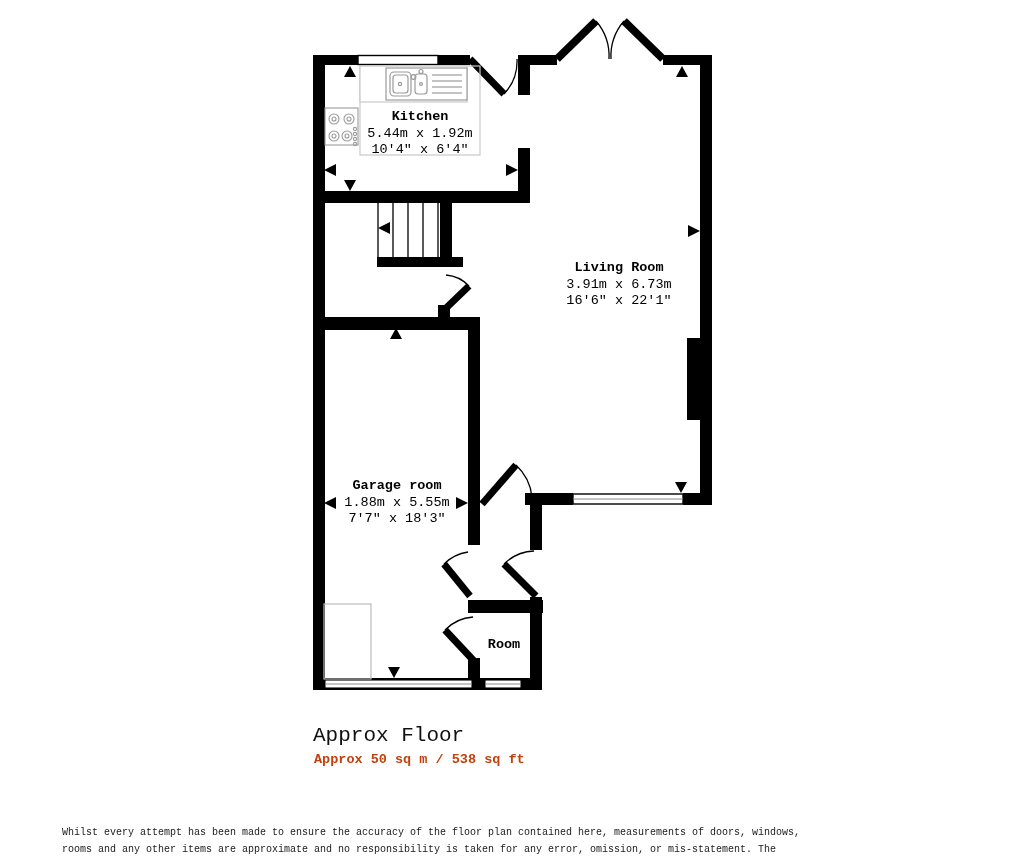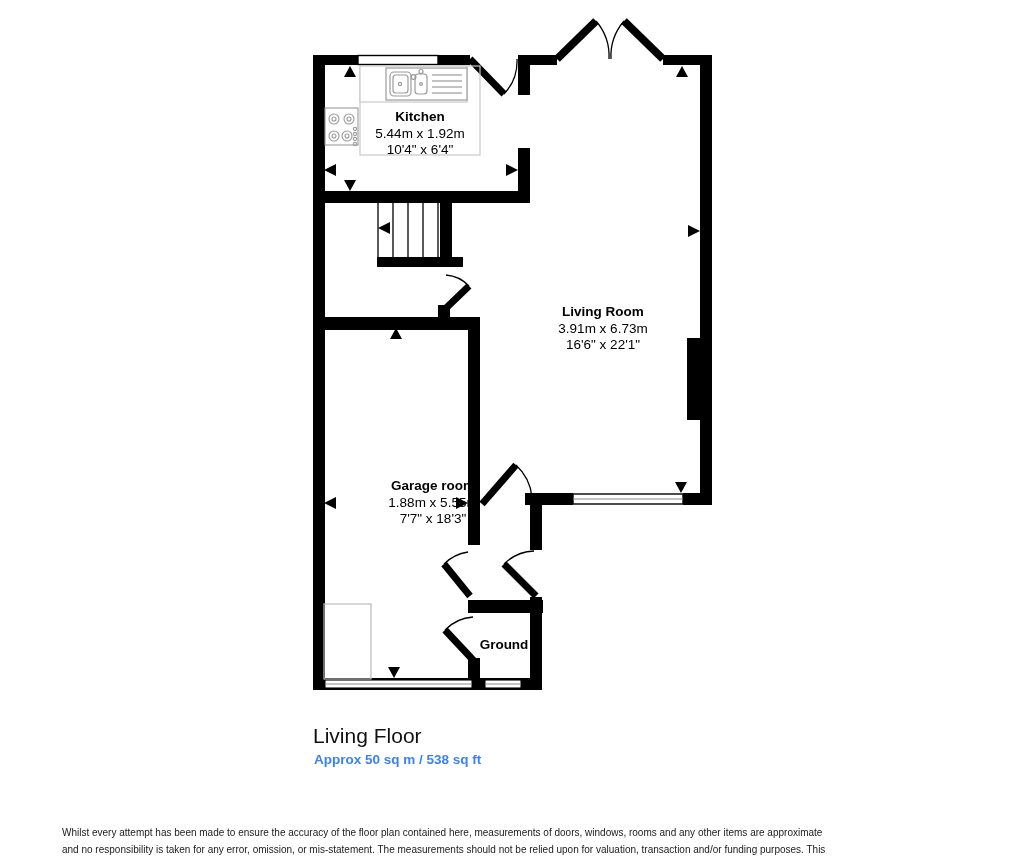--- a/index.html
+++ b/index.html
@@ -1,24 +1,24 @@
 <!DOCTYPE html>
 <html><head>
 <meta charset="utf-8">
 <style>
   html,body{margin:0;padding:0;background:#fff;}
   .stage{position:relative;width:896px;height:860px;background:#ffffff;overflow:hidden;
-         font-family:Liberation Sans, sans-serif;}
+         font-family:Liberation Mono, monospace;}
   .plan-svg{position:absolute;left:0;top:0;}
   .room-label{position:absolute;transform:translate(-50%,-50%);text-align:center;
               font-size:13.5px;line-height:16.5px;color:#000;white-space:nowrap;}
   .room-name{font-weight:bold;display:block;}
   .room-dim{display:block;}
   .floor-title{position:absolute;left:313px;top:724px;font-size:21px;color:#111;}
-  .area-label{position:absolute;left:314px;top:752px;font-size:13.5px;font-weight:bold;color:#3b82f6;}
+  .area-label{position:absolute;left:314px;top:752px;font-size:13.5px;font-weight:bold;color:#c2410c;}
   .disclaimer{position:absolute;left:50%;transform:translateX(-50%);top:779px;width:772px;
               font-size:10px;line-height:17px;text-align:left;color:#1a1a1a;margin-top:45px;}
 </style>
 </head>
 <body>
 
 <div class="stage">
 
   <svg class="plan-svg" width="1024" height="860" viewBox="0 0 1024 860">
 
@@ -160,33 +160,33 @@
       <polygon points="468,503 456,497 456,509"></polygon>
     </g>
   </svg>
 
   <div class="room-label" style="left:420px;top:134px;">
     <span class="room-name">Kitchen</span>
     <span class="room-dim">5.44m x 1.92m</span>
     <span class="room-dim">10'4" x 6'4"</span>
   </div>
 
-  <div class="room-label" style="left:603px;top:285px;margin-top:44px;">
+  <div class="room-label" style="left:619px;top:285px;">
     <span class="room-name">Living Room</span>
     <span class="room-dim">3.91m x 6.73m</span>
     <span class="room-dim">16'6" x 22'1"</span>
   </div>
 
-  <div class="room-label" style="left:397px;top:503px;margin-left:36px;">
+  <div class="room-label" style="left:397px;top:503px;">
     <span class="room-name">Garage room</span>
     <span class="room-dim">1.88m x 5.55m</span>
     <span class="room-dim">7'7" x 18'3"</span>
   </div>
 
   <div class="room-label" style="left:504px;top:645px;">
-    <span class="room-name">Ground</span>
+    <span class="room-name">Room</span>
   </div>
 
-  <div class="floor-title">Living Floor</div>
+  <div class="floor-title">Approx Floor</div>
   <div class="area-label">Approx 50 sq m / 538 sq ft</div>
   <div class="disclaimer">Whilst every attempt has been made to ensure the accuracy of the floor plan contained here, measurements of doors, windows, rooms and any other items are approximate and no responsibility is taken for any error, omission, or mis-statement. The measurements should not be relied upon for valuation, transaction and/or funding purposes. This plan is for illustrative purposes only and should be used as such by any prospective purchaser or tenant.</div>
 
 </div>
 
 </body></html>

